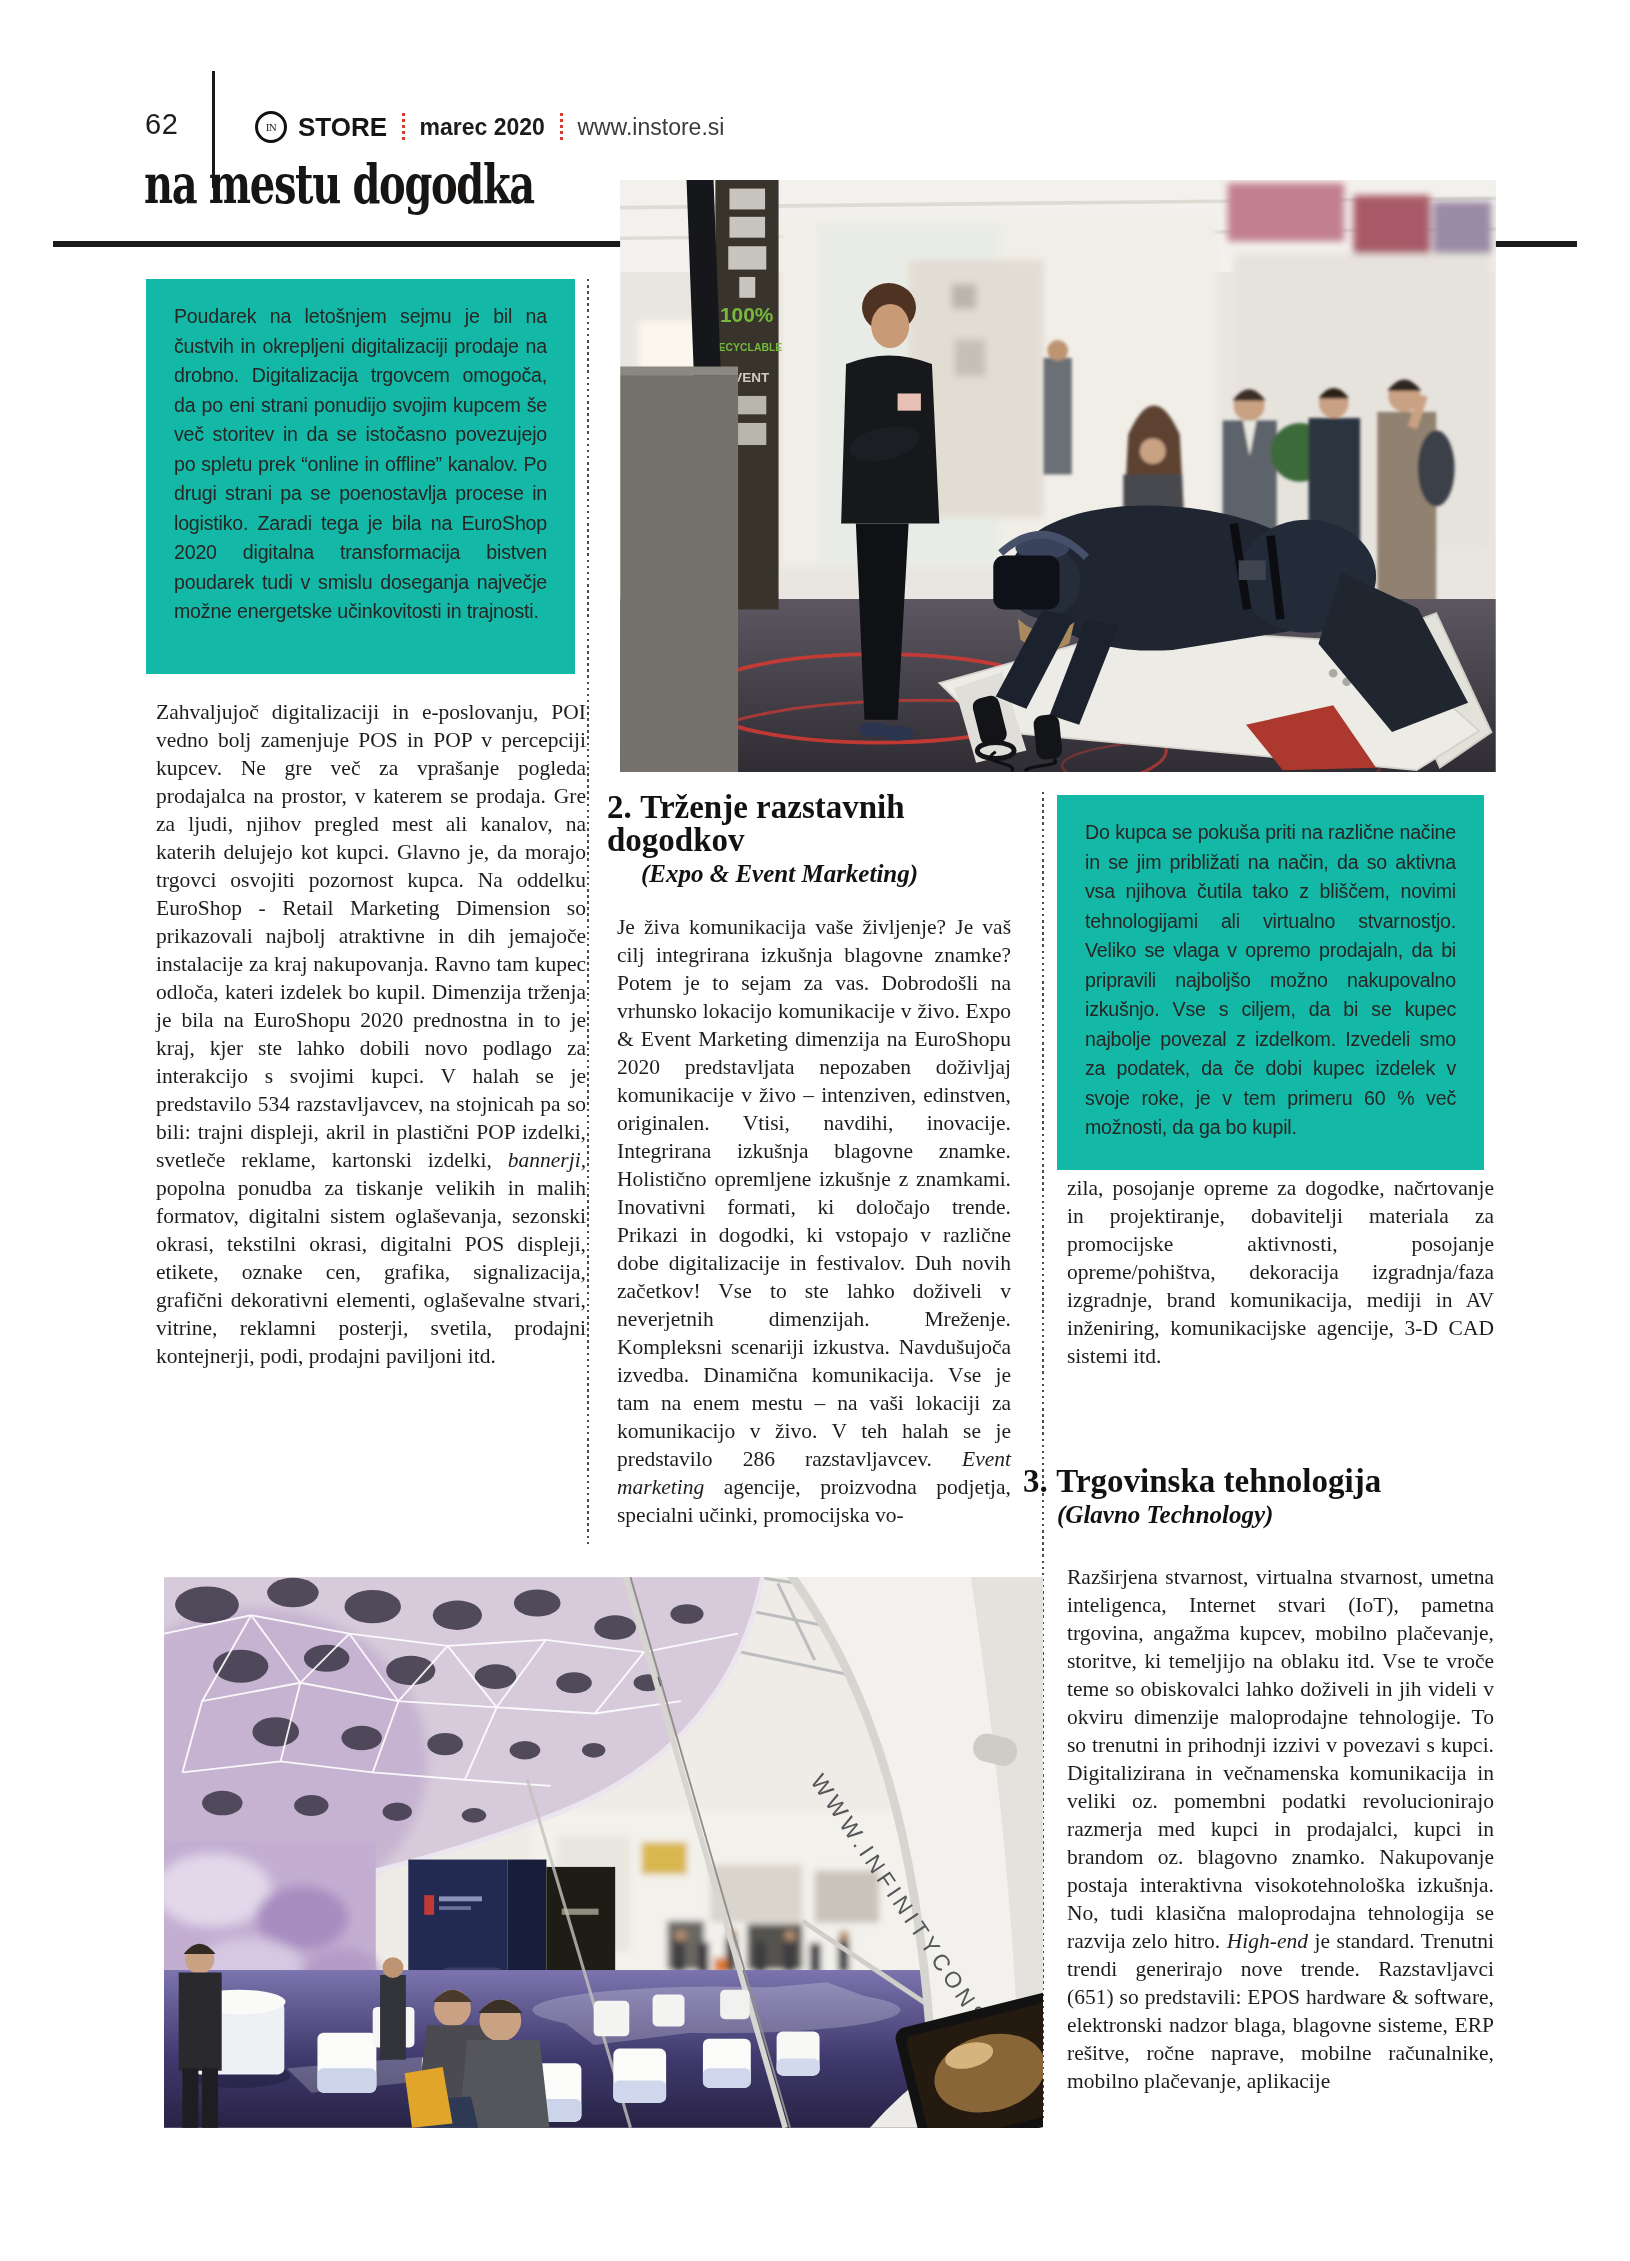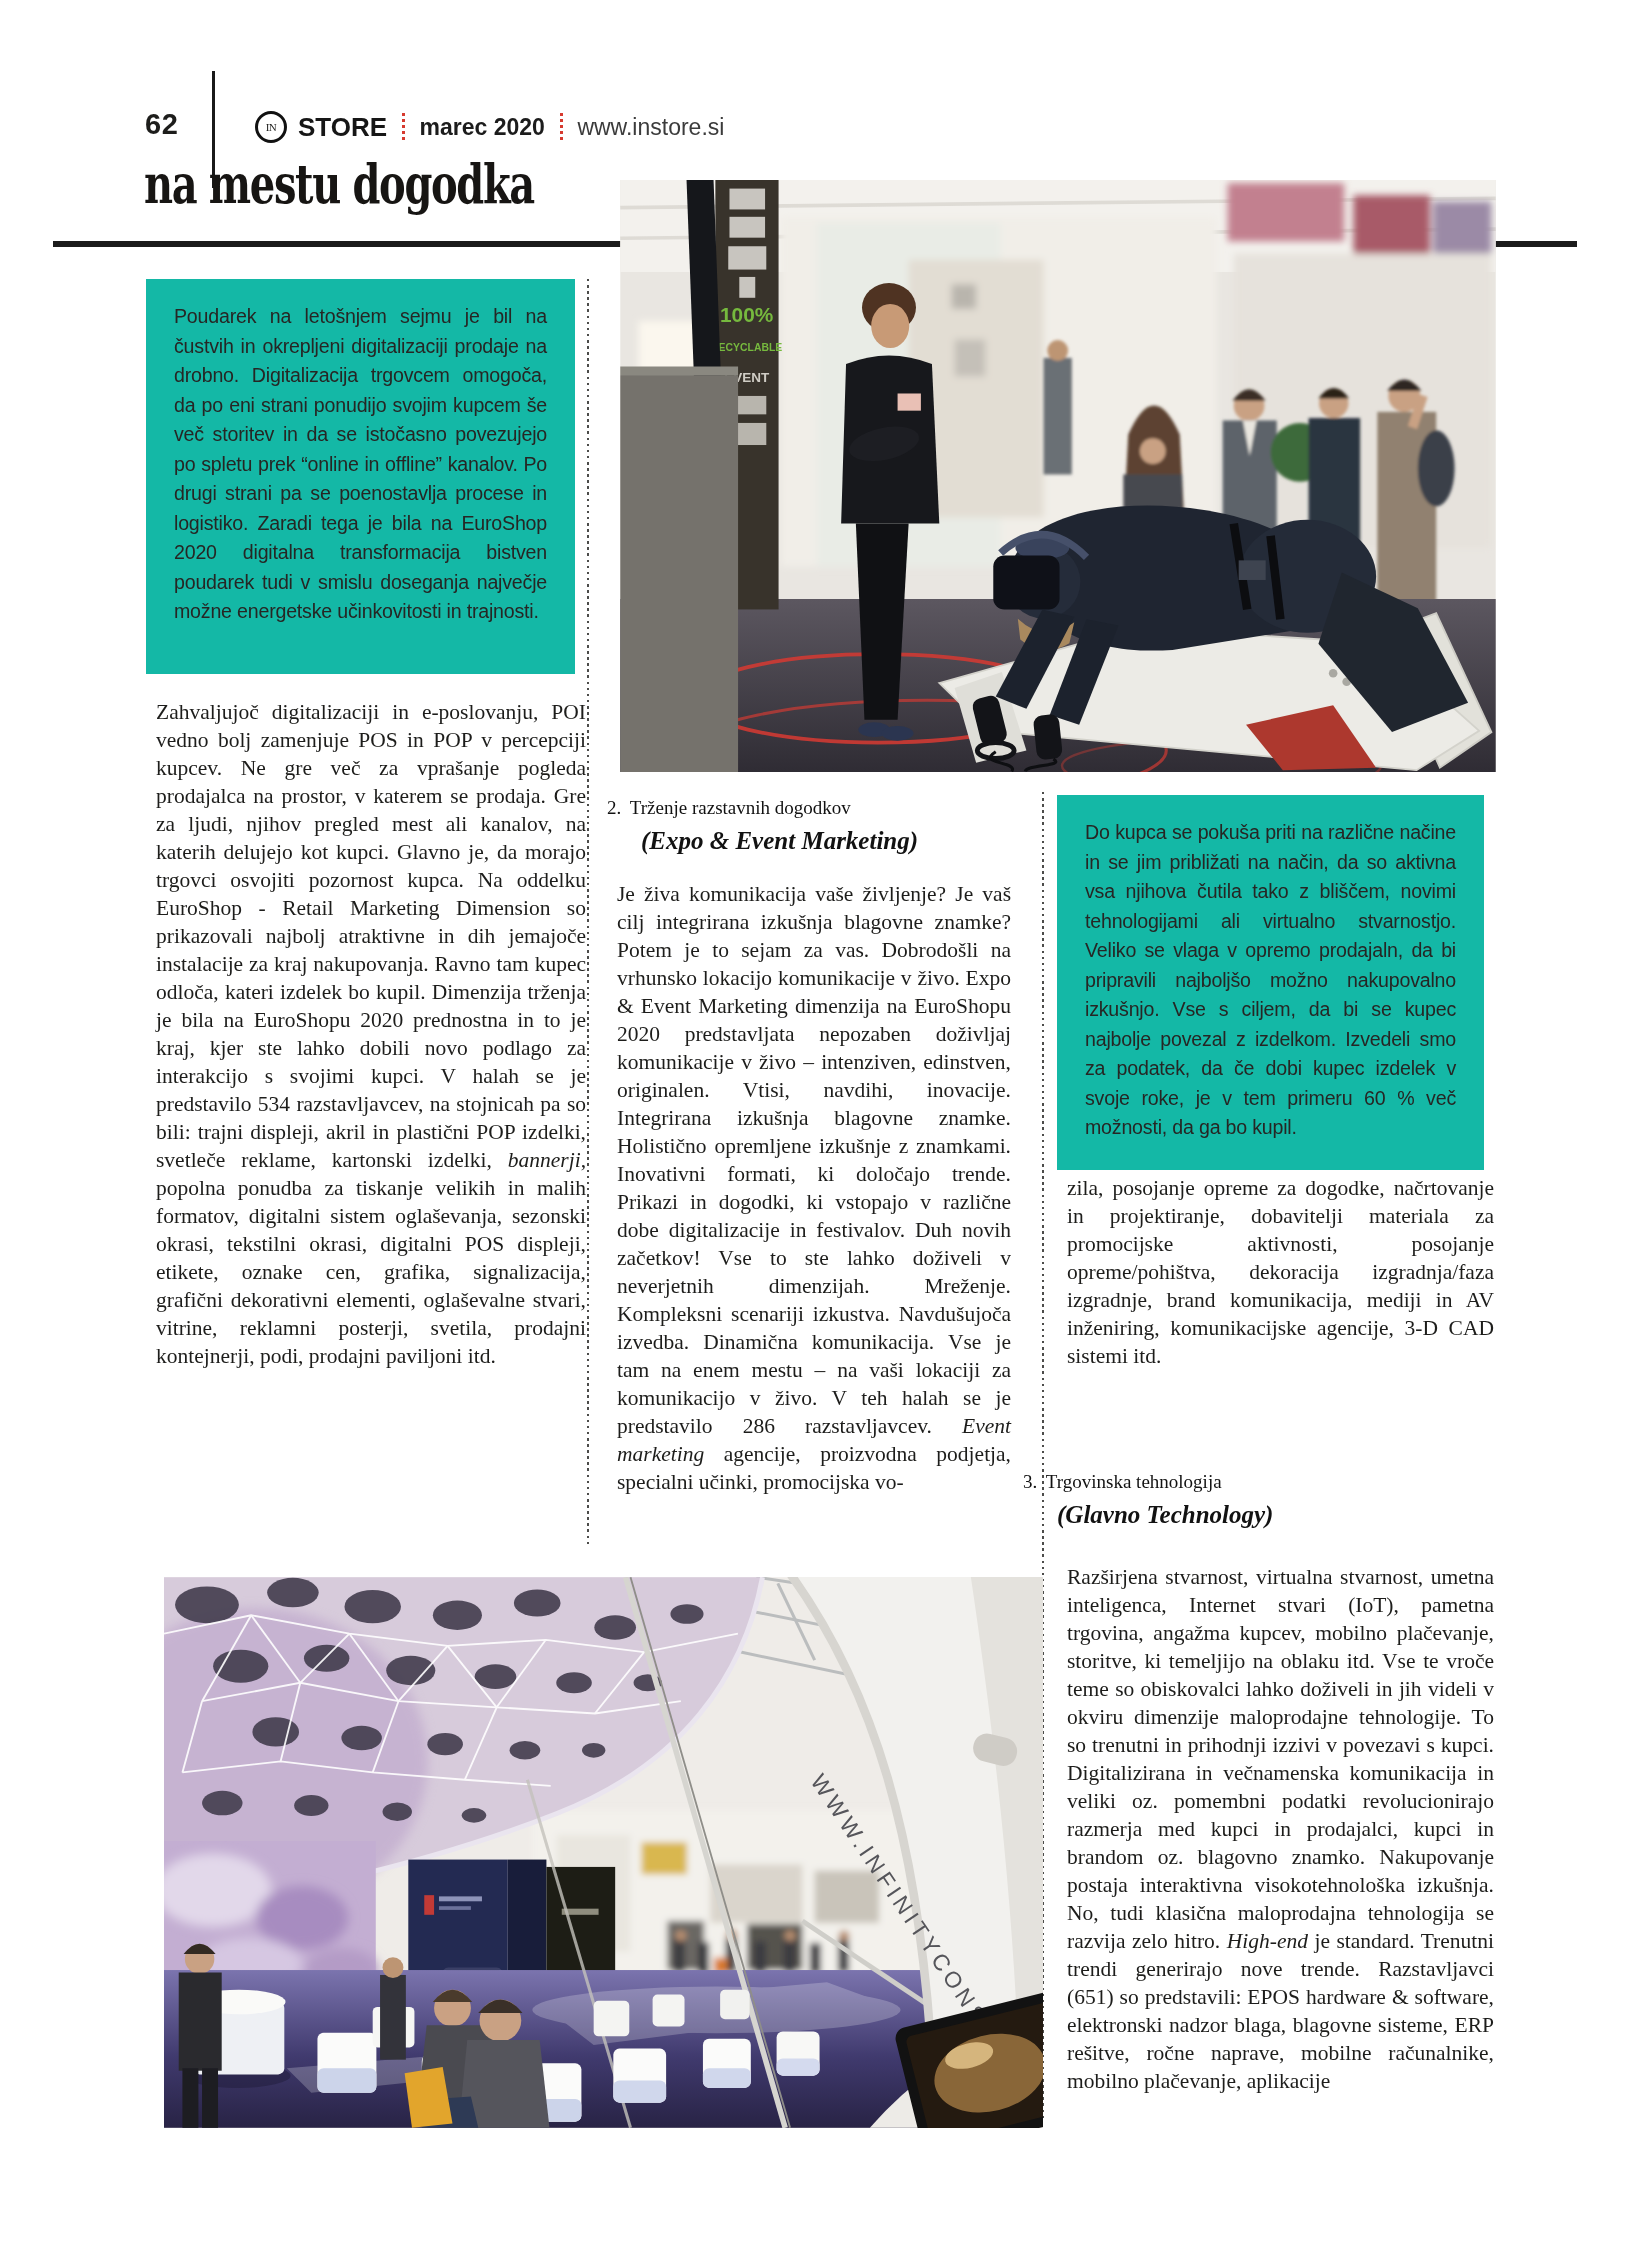--- a/index.html
+++ b/index.html
@@ -1,21 +1,21 @@
 <!DOCTYPE html>
 <html style="font-size:9.8px"><head>
 <meta charset="utf-8">
 <style>
   html,body { margin:0; padding:0; background:#ffffff; }
   .page { position:relative; width:1630px; height:2261px; background:#fff;
           font-family:"Liberation Serif", serif; color:#1d1d1b; overflow:hidden; }
   .abs { position:absolute; }
 
   
-  .page-num { left:145px; top:108px; font-family:"Liberation Sans",sans-serif; font-weight:bold; font-size:29px; letter-spacing:0.6px; }
+  .page-num { left:145px; top:108px; font-family:"Liberation Sans",sans-serif; font-weight:normal; font-size:29px; letter-spacing:0.6px; }
   .vline { left:212px; top:71px; width:2.5px; height:117px; background:#191919; }
   .masthead { left:255px; top:111px; display:flex; align-items:center; gap:11px; font-family:"Liberation Sans",sans-serif; }
   .logo-circle { width:26px; height:26px; border:3.1px solid #111; border-radius:50%;
                  display:flex; align-items:center; justify-content:center;
                  font-family:"Liberation Serif",serif; font-weight:normal; font-size:11px; letter-spacing:-0.6px; }
   .brand { font-weight:bold; font-size:26px; letter-spacing:0px; color:#161616; }
   .red-dots { width:3.1px; height:28px; margin:0 3.7px;
               background-image:repeating-linear-gradient(to bottom,#d63a2f 0 3.1px, transparent 3.1px 6.1px); }
   .issue { font-weight:bold; font-size:23px; color:#1c1c1c; }
   .website { font-size:23px; font-weight:normal; color:#3b3b3b; }
@@ -38,21 +38,21 @@
 
   
   .bodytext { font-size:21.5px; line-height:28px; text-align:justify; margin:10px; color:#1d1d1b; }
   .it { font-style:italic; }
   #col1-text { left:146px;  top:688px; width:430px; }
   #col2      { left:607px;  top:791px; width:414px; }
   #col3a     { left:1057px; top:1164px; width:427px; }
   #col3-head { left:1023px; top:1465px; width:427px; }
   #col3-text { left:1057px; top:1563px; width:427px; }
 
-  .h2 { font-weight:normal; font-size:19px; line-height:33px; color:#121212; }
+  .h2 { font-weight:bold; font-size:33px; line-height:33px; color:#121212; }
   .h2 .num { padding-right:8.6px; }
   .hsub { font-weight:bold; font-style:italic; font-size:25px; line-height:33px; padding-left:34px; color:#121212; }
   #col2 .bodytext { margin-top:23px; }
   #col3-text.bodytext { margin-top:0; }
 
   figure { margin:16px; }
   #photo-top    { left:604px; top:164px; width:876px; height:592px; }
   #photo-bottom { left:148px; top:1561px; width:879px; height:551px; }
   #photo-top svg, #photo-bottom svg { display:block; }
 </style>

